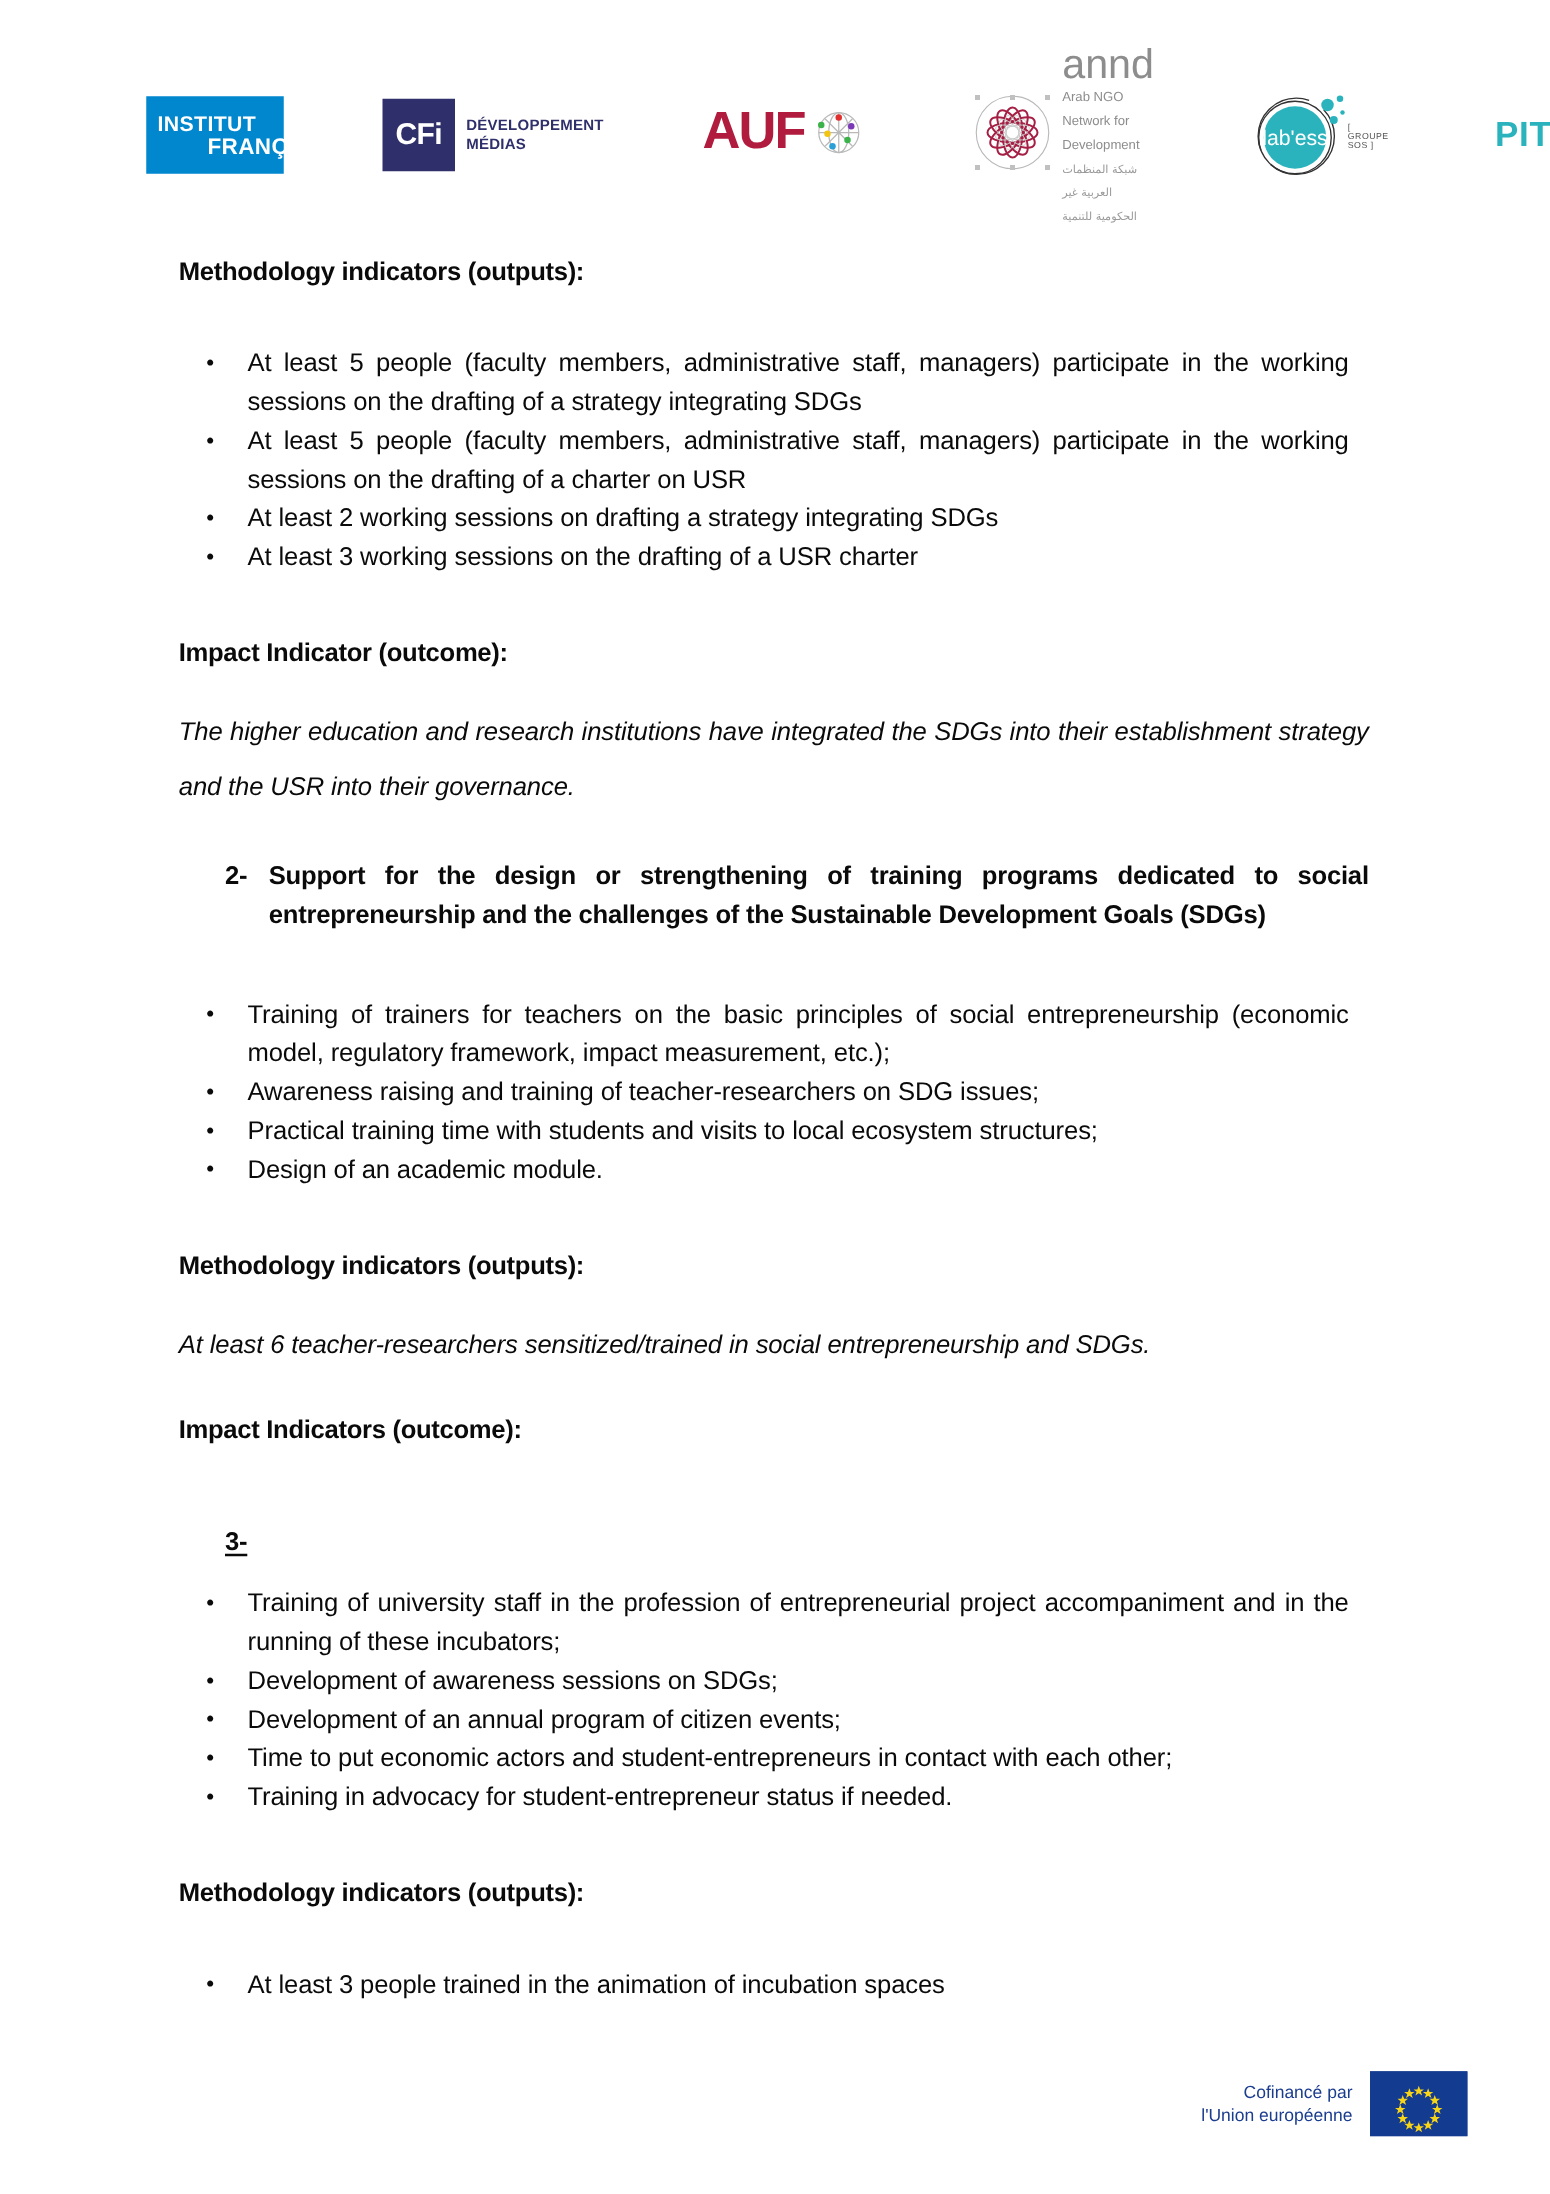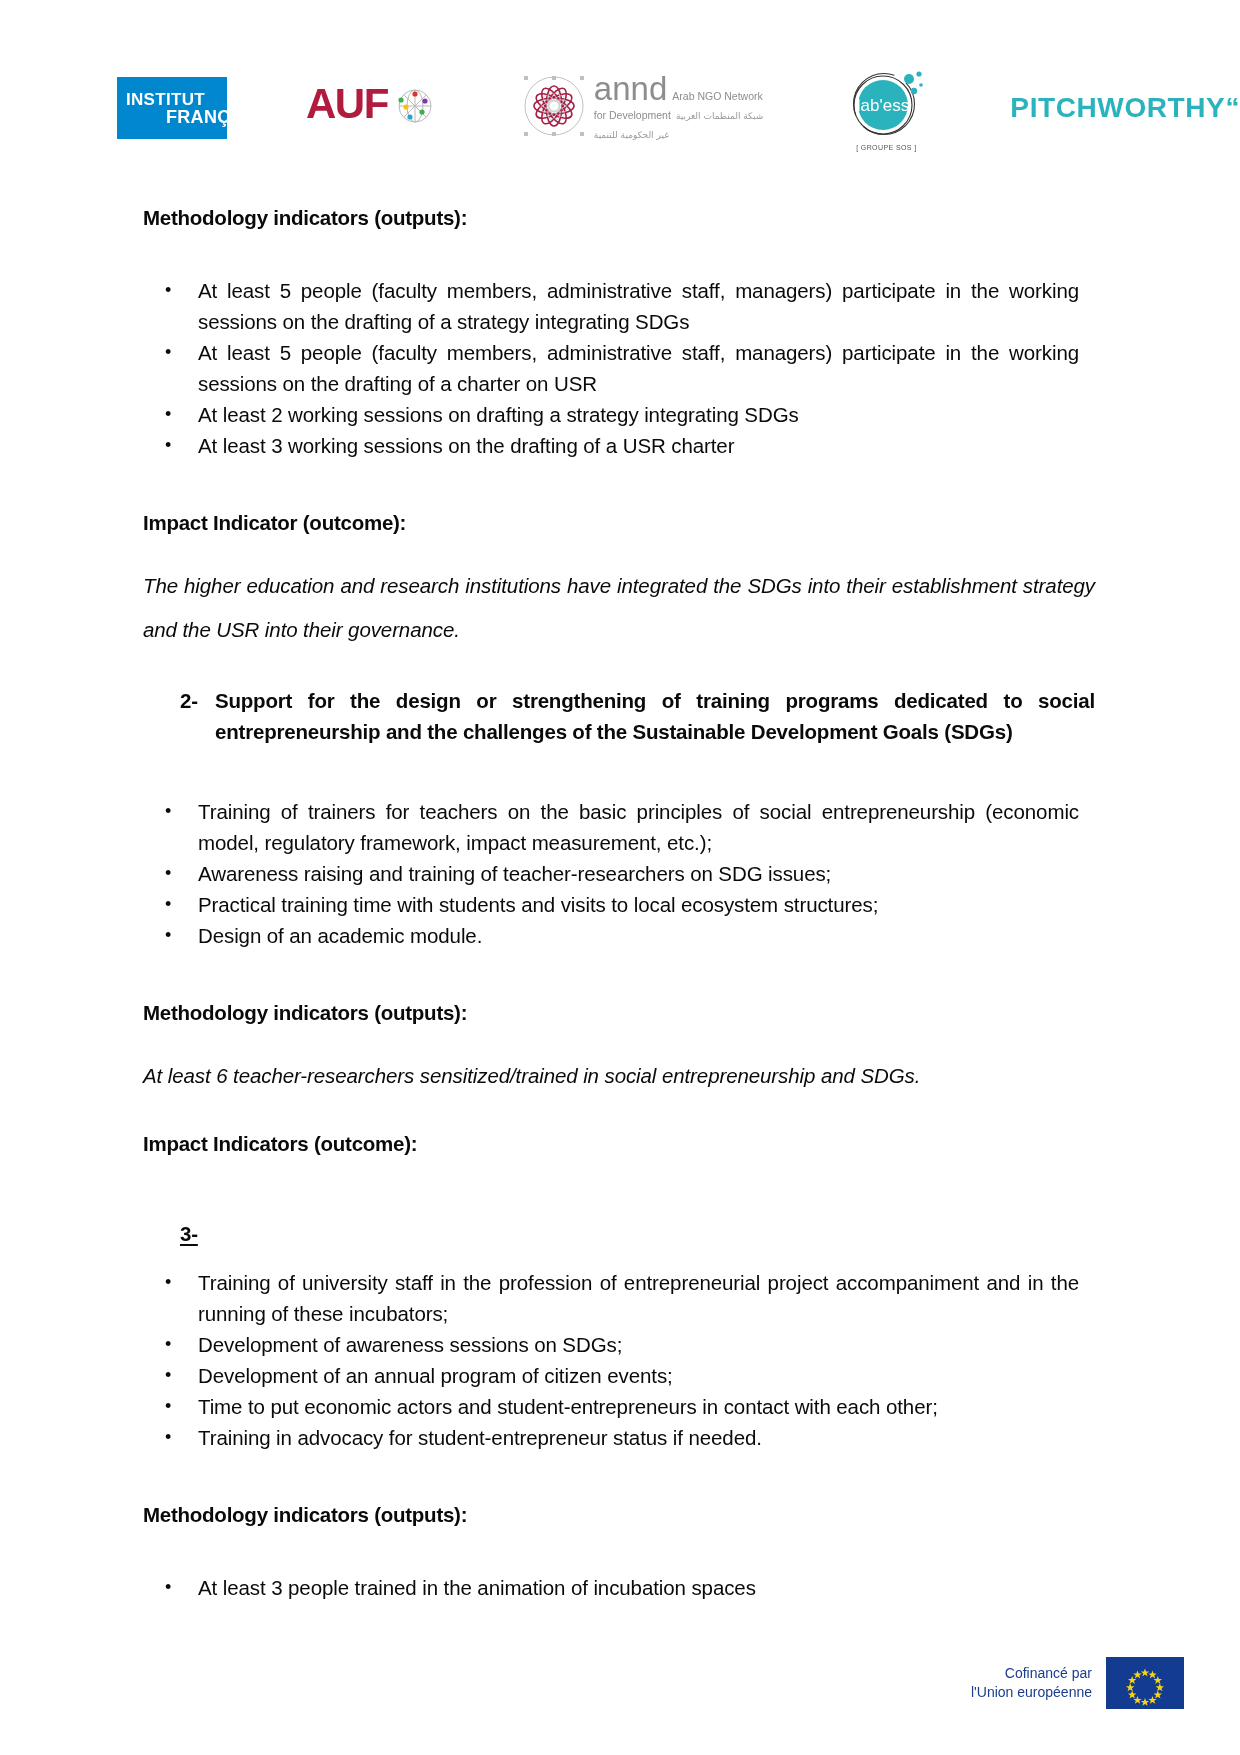--- a/index.html
+++ b/index.html
@@ -92,21 +92,21 @@
     font-size: 10.5px; line-height: 13px;
   }
   .annd-ar {
     color:#9a9a9a;
     font-family: "DejaVu Sans", sans-serif;
     font-size: 9px; line-height: 12px;
     direction: rtl; text-align: right;
   }
 
   
-  .labess-wrap { margin-left: 34px; display:flex; flex-direction:column; align-items:center; }
+  .labess-wrap { margin-left: 34px; display:flex; flex-direction:row; align-items:center; }
   .labess-sub {
     margin-top: 3px;
     font-family: "Liberation Sans", sans-serif;
     font-size: 7px; color:#555; letter-spacing: 0.4px;
   }
 
   
   .pw-wrap { margin-left: 42px; }
   .pw-text {
     color:#2bb3bd;
@@ -179,21 +179,21 @@
     top: 0;
     font-weight: bold;
   }
   .u-line { text-decoration: underline; text-underline-offset: 3px; }
   .gap-md { height: 28px; }
   .gap-lg { height: 33px; }
 
   
   .footer {
     position: absolute;
-    right: 56px;
+    right: 66px;
     bottom: 46px;
     display: flex;
     align-items: center;
   }
   .footer-text {
     color: #1b3d8f;
     font-family: "Liberation Sans", sans-serif;
     font-size: 14px;
     line-height: 19px;
     text-align: right;
@@ -214,20 +214,27 @@
 
   <div class="logo-strip">
 
     <div class="logo-slot">
       <div class="if-logo">
         <span class="l1">INSTITUT</span>
         <span class="l2">FRANÇAIS</span>
       </div>
     </div>
 
+    <div class="logo-slot cfi-wrap">
+      <div class="cfi-box">CFi</div>
+      <div class="cfi-text">
+        <div>DÉVELOPPEMENT</div>
+        <div>MÉDIAS</div>
+      </div>
+    </div>
 
     <div class="logo-slot auf-wrap">
       <span class="auf-text">AUF</span>
       <span class="auf-net">
         <svg width="46" height="46" viewBox="0 0 46 46">
           <g stroke="#b9b9b9" stroke-width="1" fill="none">
             <circle cx="23" cy="23" r="16"></circle>
             <ellipse cx="23" cy="23" rx="8" ry="16"></ellipse>
             <path d="M7 23 H39 M23 7 V39 M12 12 L34 34 M34 12 L12 34"></path>
           </g>

